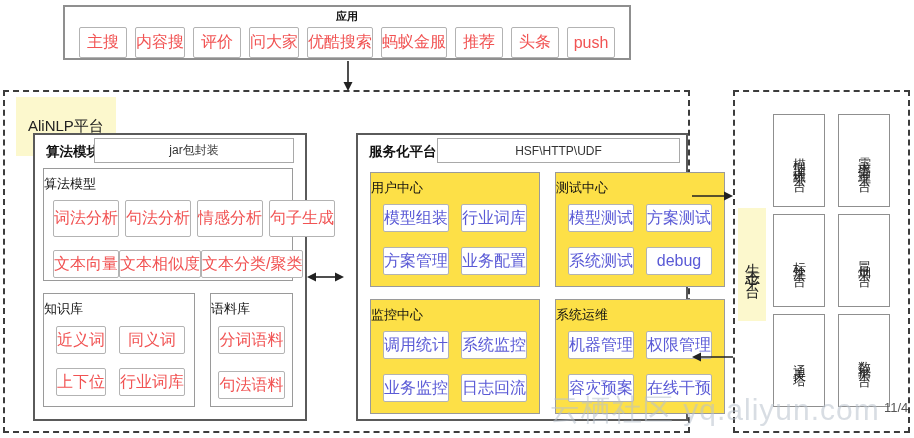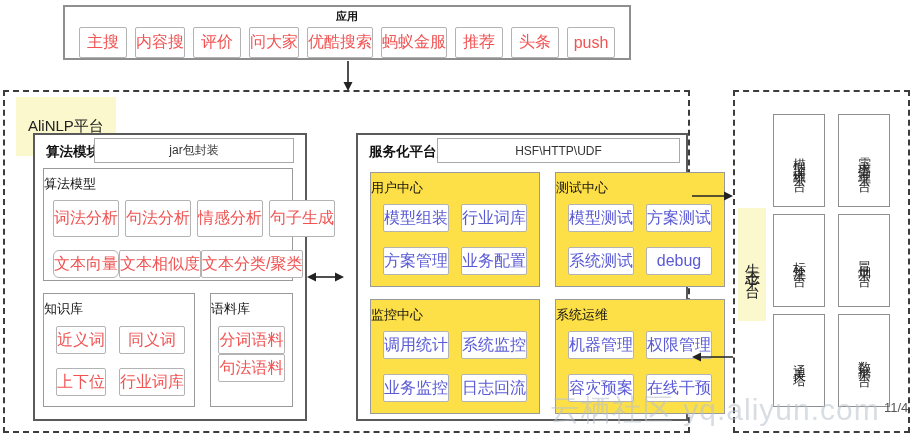--- a/index.html
+++ b/index.html
@@ -26,26 +26,26 @@
   .jar-tag{right:11px;width:200px;}
   .svc-tag{right:6px;width:243px;}
   .section{position:absolute;border:1px solid #9a9a9a;box-sizing:border-box;background:#fff;}
   .sec-title{text-align:left;font-size:13px;color:#111;padding-top:6px;}
   
   .models-box{left:8px;top:33px;width:250px;height:113px;}
   .models-r1{display:flex;gap:6px;padding:0 9px;margin-top:7px;}
   .models-r1 .btn{flex:1;height:37px;}
   .models-r2{display:flex;justify-content:space-between;padding:0 9px;margin-top:13px;}
   .models-r2 .btn{height:28px;}
-  .w66{width:66px;border-radius:6px;} .w86{width:86px;} .w106{width:106px;}
+  .w66{width:66px;} .w86{width:86px;} .w106{width:106px;}
   .know-box{left:8px;top:158px;width:152px;height:114px;}
   .know-grid{display:grid;grid-template-columns:1fr 1fr;gap:14px 13px;padding:8px 12px 0 12px;}
   .know-grid .btn{height:28px;}
   .corpus-box{left:175px;top:158px;width:83px;height:114px;}
-  .corpus-col{display:flex;flex-direction:column;padding:8px 7px 16px 7px;}
+  .corpus-col{display:flex;flex-direction:column;gap:17px;padding:8px 7px 16px 7px;}
   .corpus-col .btn{height:28px;}
   
   .svc-grid{position:absolute;left:12px;right:6px;top:37px;bottom:9px;display:grid;grid-template-columns:1fr 1fr;grid-template-rows:1fr 1fr;column-gap:15px;row-gap:12px;}
   .svc-section{border:1px solid #9a9a9a;box-sizing:border-box;display:flex;flex-direction:column;background:#fde047;}
   .svc-grid2{flex:1;display:grid;grid-template-columns:1fr 1fr;gap:15px 12px;padding:7px 12px 11px 12px;align-items:center;}
   .svc-grid2 .btn{height:28px;}
   
   .eco-box{position:absolute;left:733px;top:90px;width:177px;height:343px;border:2px dashed #3c3c3c;box-sizing:border-box;background:#fff;}
   .eco-label{position:absolute;left:3px;top:116px;width:28px;height:113px;background:#fcf8cd;display:flex;align-items:center;justify-content:center;writing-mode:vertical-lr;letter-spacing:0.45em;font-size:15px;color:#222;}
   .eco-grid{position:absolute;left:38px;right:18px;top:22px;bottom:24px;display:grid;grid-template-columns:1fr 1fr;grid-template-rows:1fr 1fr 1fr;column-gap:13px;row-gap:7px;}

